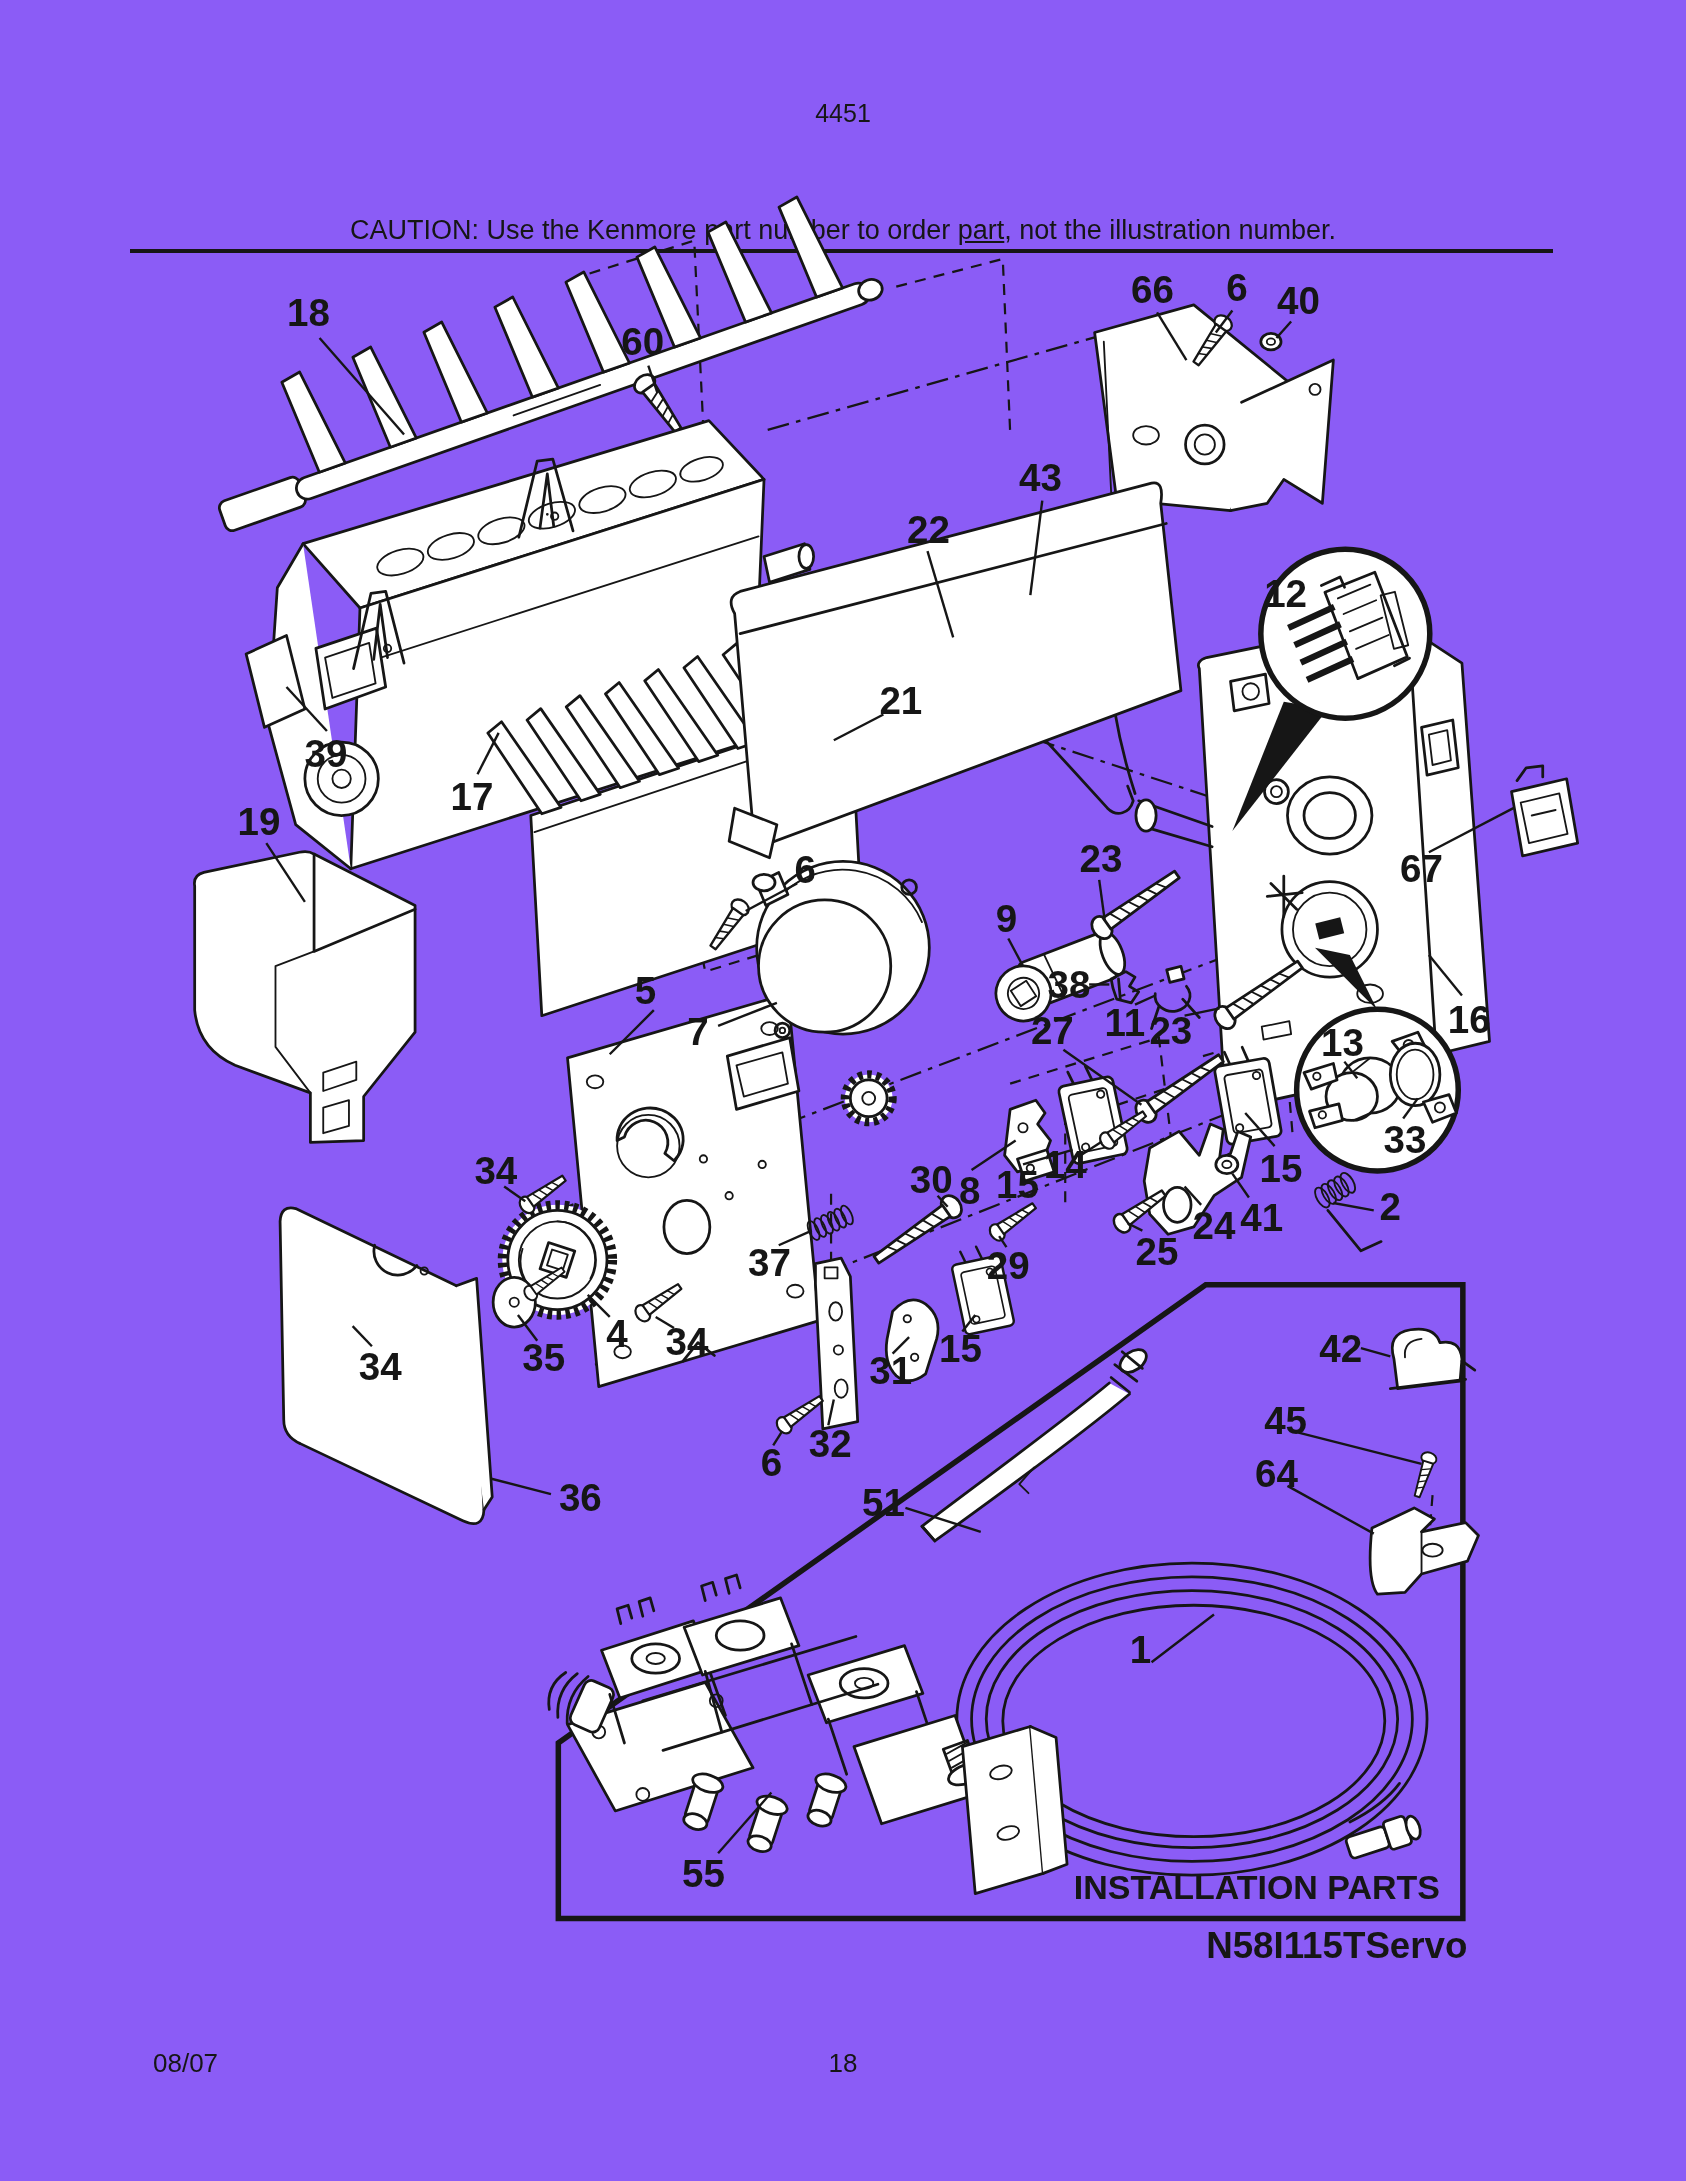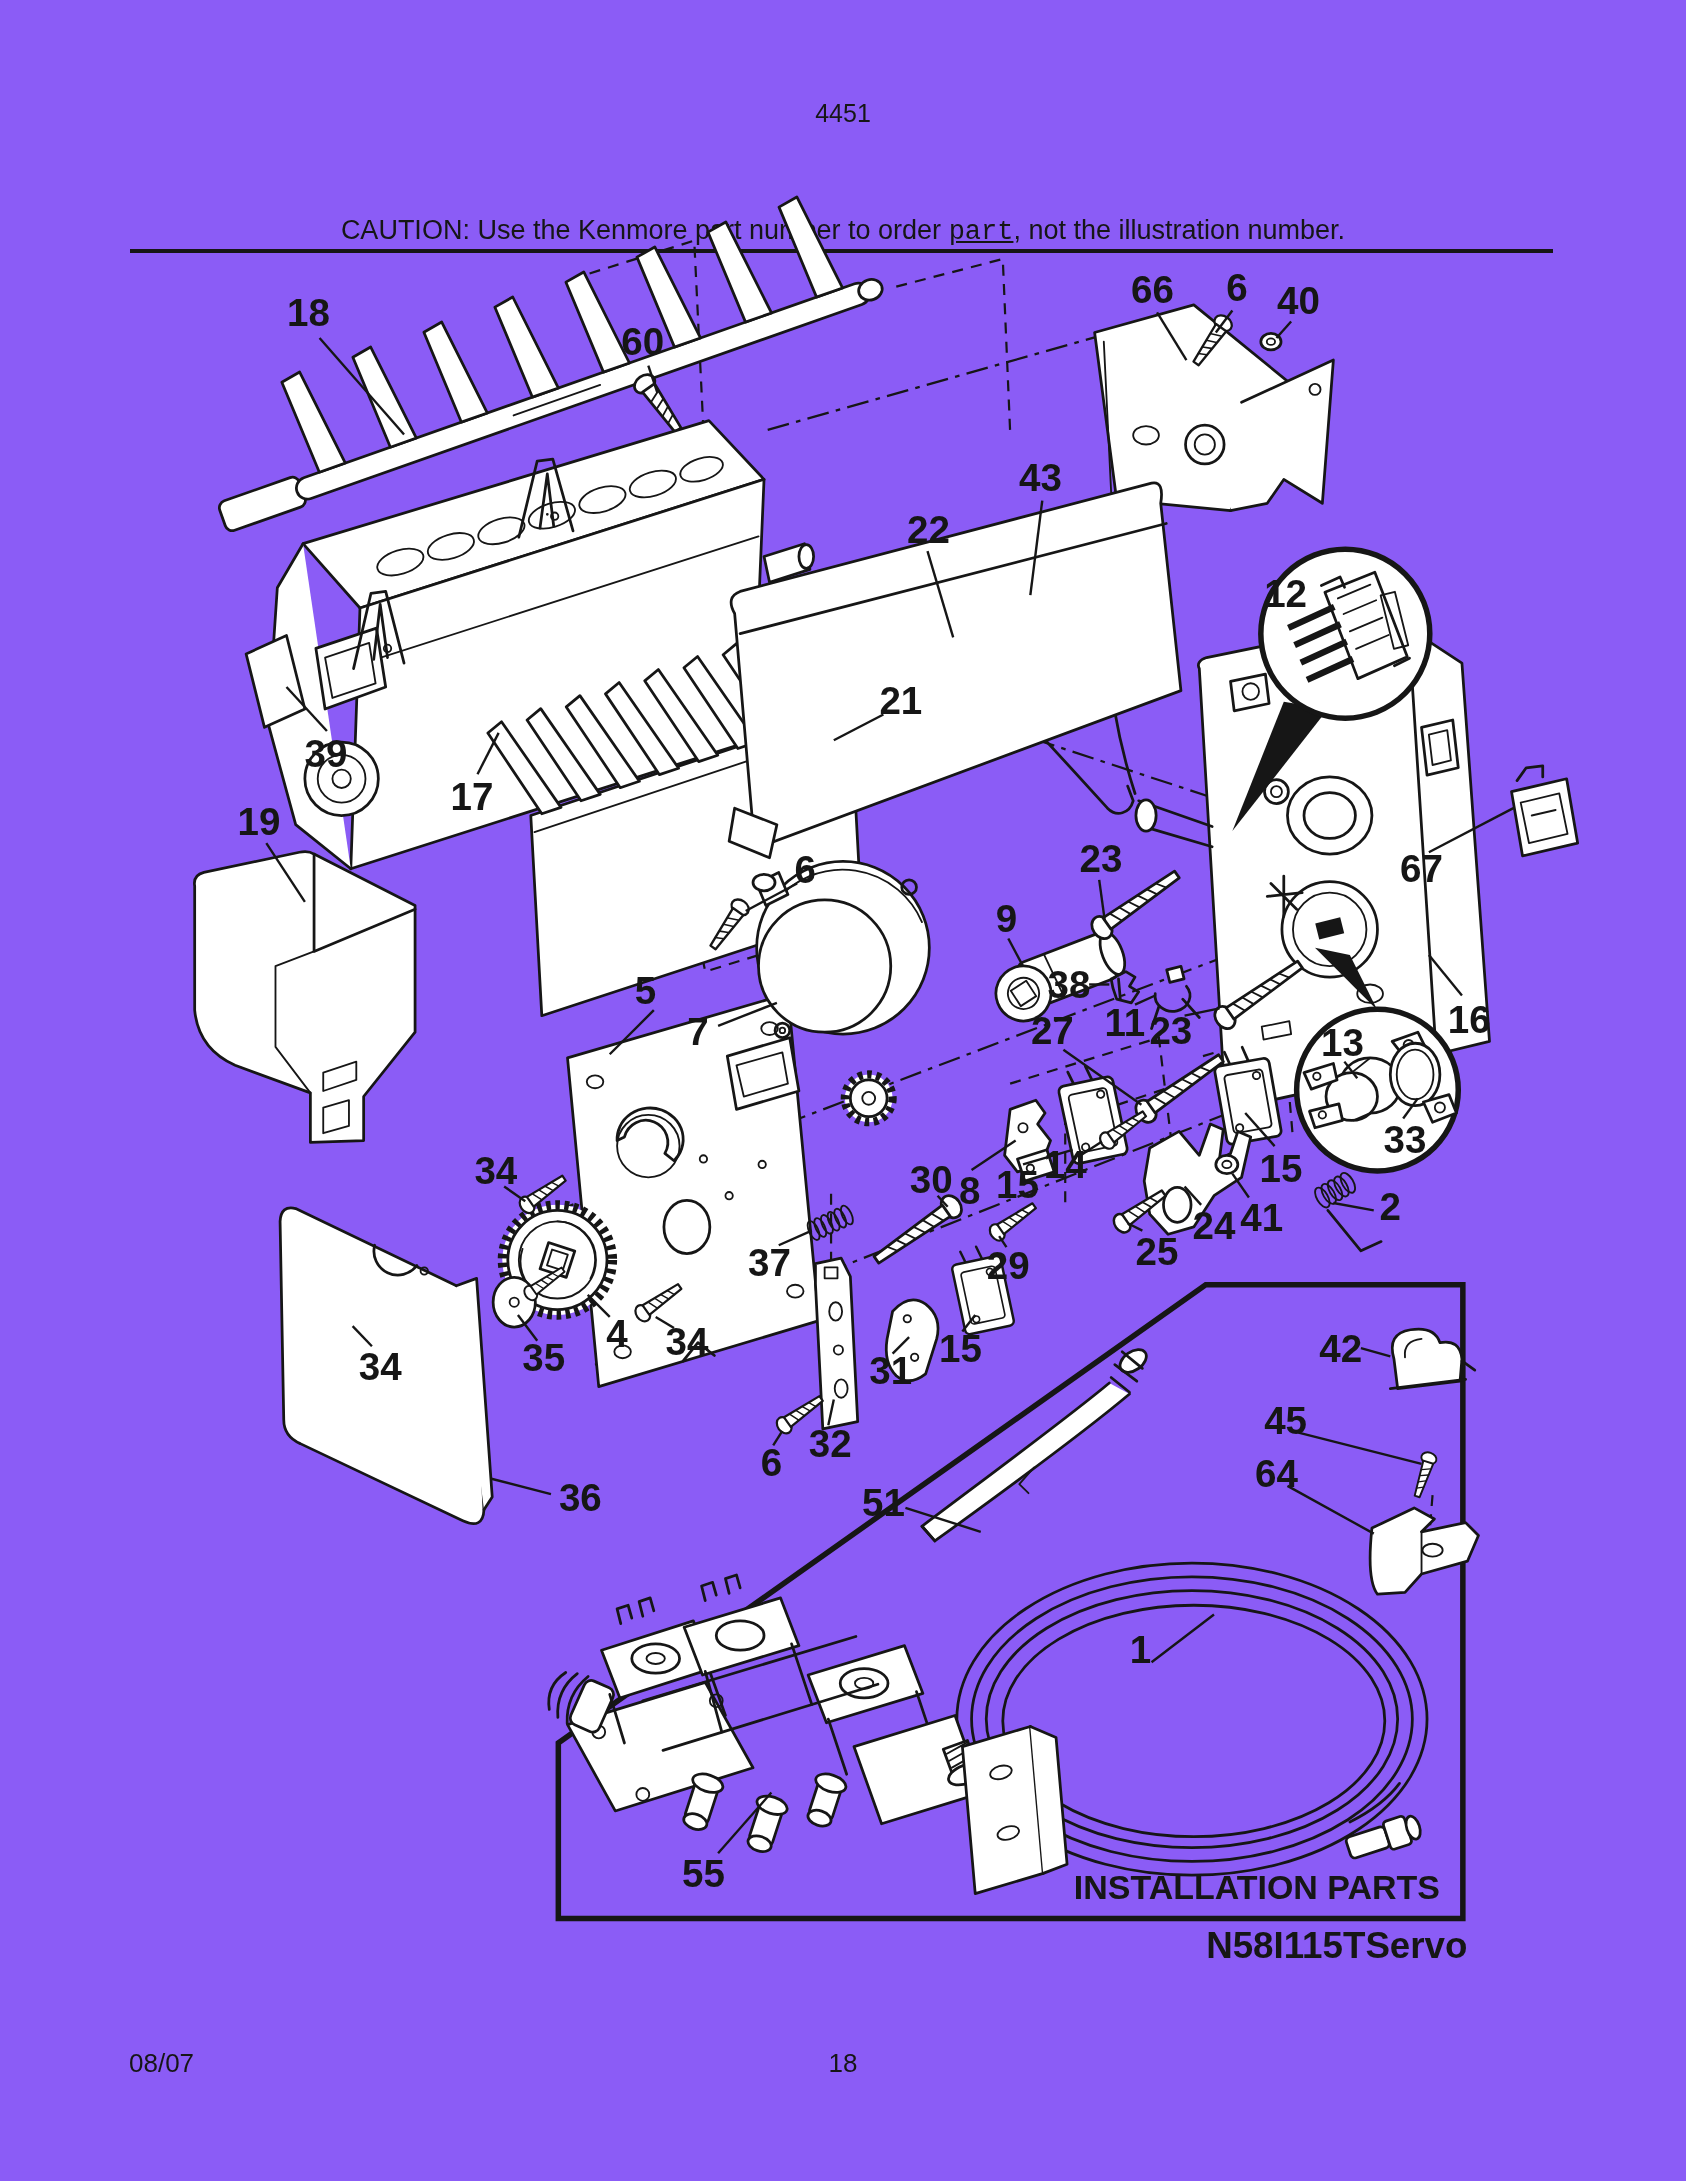--- a/index.html
+++ b/index.html
@@ -4,23 +4,23 @@
 <style>
   html,body{margin:0;padding:0;background:#e8e8e8;}
   #page{
     position:relative;width:1686px;height:2182px;background:#8b5cf6;
     font-family:"Liberation Sans", sans-serif;color:#161616;overflow:hidden;
   }
   .center-line{position:absolute;left:0;width:1686px;text-align:center;white-space:nowrap;}
   #doc-number{top:99px;font-size:25px;}
   #page-title{top:165px;font-size:28.5px;font-weight:bold;letter-spacing:0.5px;}
   #caution-line{top:215px;font-size:27px;}
-  #caution-line .u{text-decoration:underline;font-family:Liberation Mono, monospace;}
+  #caution-line .u{text-decoration:underline;}
   #top-rule{position:absolute;top:249px;left:130px;width:1423px;height:3.7px;background:#161616;}
-  #footer-left{position:absolute;top:2048px;left:129px;font-size:26px;}
+  #footer-left{position:absolute;top:2048px;left:153px;font-size:26px;}
   #footer-page{position:absolute;top:2048px;left:0;width:1686px;text-align:center;font-size:26px;}
   svg{position:absolute;top:0;left:0;}
   .o{fill:#ffffff;stroke:#161616;stroke-width:3;stroke-linejoin:round;stroke-linecap:round;}
   .ln{fill:none;stroke:#161616;stroke-width:3;stroke-linejoin:round;stroke-linecap:round;}
   .tn{fill:none;stroke:#161616;stroke-width:2;stroke-linejoin:round;stroke-linecap:round;}
   .dash{fill:none;stroke:#161616;stroke-width:2.4;stroke-dasharray:12 9;}
   .dd{fill:none;stroke:#161616;stroke-width:2.4;stroke-dasharray:24 8 5 8;}
   .lead{stroke:#161616;stroke-width:2.6;}
   .blk{fill:#161616;stroke:none;}
   .callout{font-family:"Liberation Sans",sans-serif;font-size:42px;font-weight:bold;fill:#161616;text-anchor:middle;}

